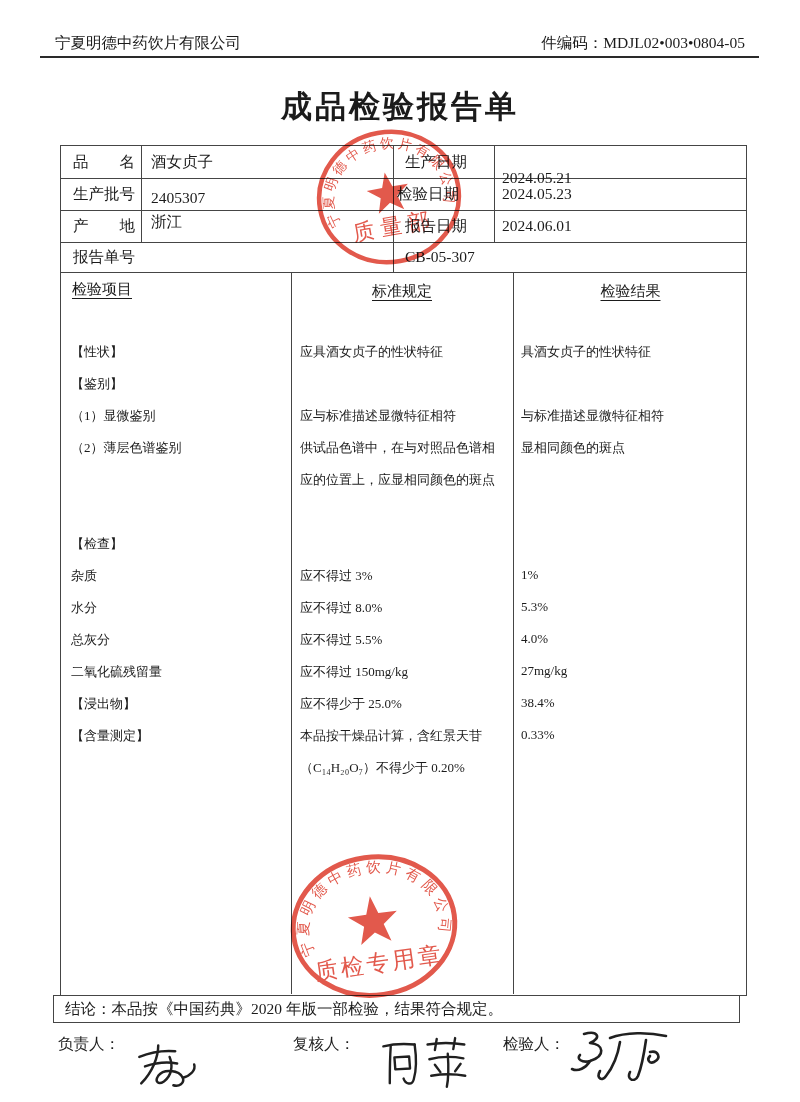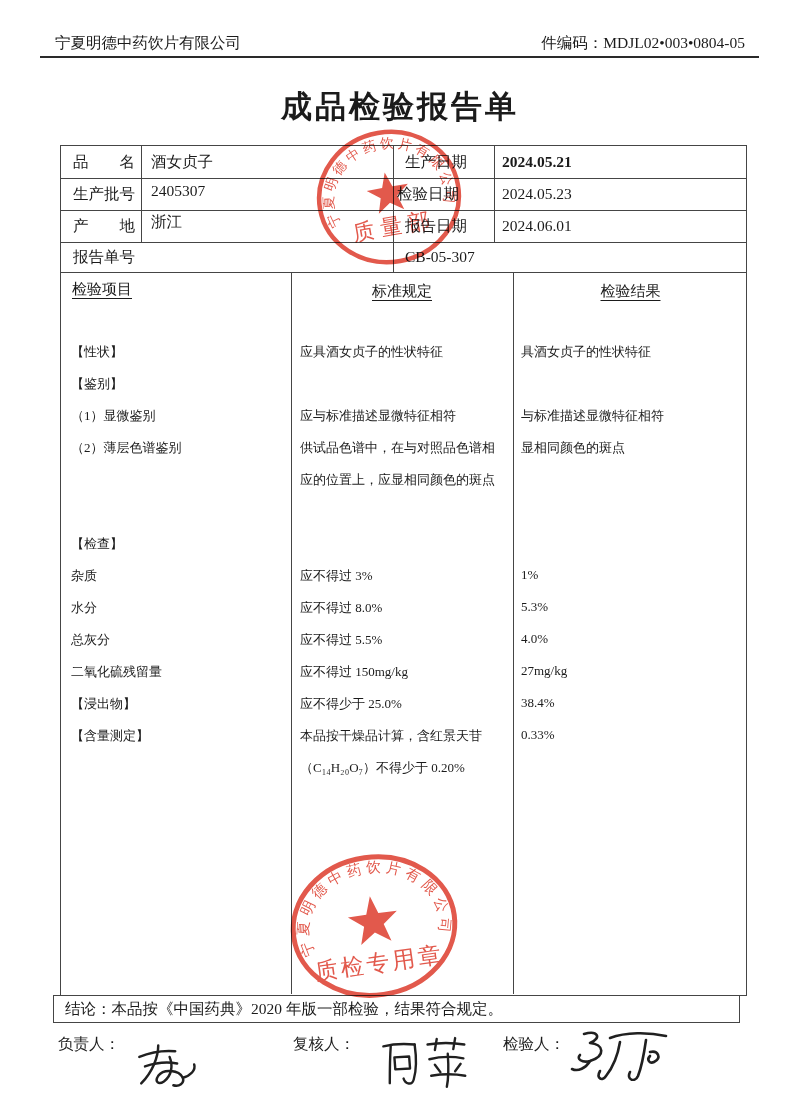--- a/index.html
+++ b/index.html
@@ -44,24 +44,24 @@
     <div class="hline" style="top:32px;"></div>
     <div class="hline" style="top:64px;"></div>
     <div class="hline" style="top:96px;"></div>
     <div class="vline" style="left:80px;top:0;height:96px;"></div>
     <div class="vline" style="left:332px;top:0;height:127px;"></div>
     <div class="vline" style="left:433px;top:0;height:96px;"></div>
 
     <div class="txt" style="left:12px;top:8px;">品　　名</div>
     <div class="txt" style="left:90px;top:8px;">酒女贞子</div>
     <div class="txt" style="left:344px;top:8px;">生产日期</div>
-    <div class="txt" style="left:441px;top:8px;font-weight:bold;">2024.05.21</div>
+    <div class="txt" style="left:441px;top:24px;">2024.05.21</div>
 
     <div class="txt" style="left:12px;top:40px;">生产批号</div>
-    <div class="txt" style="left:90px;top:37px;">2405307</div>
+    <div class="txt" style="left:90px;top:44px;">2405307</div>
     <div class="txt" style="left:336px;top:40px;">检验日期</div>
     <div class="txt" style="left:441px;top:40px;">2024.05.23</div>
 
     <div class="txt" style="left:12px;top:72px;">产　　地</div>
     <div class="txt" style="left:90px;top:68px;">浙江</div>
     <div class="txt" style="left:344px;top:72px;">报告日期</div>
     <div class="txt" style="left:441px;top:72px;">2024.06.01</div>
 
     <div class="txt" style="left:12px;top:103px;">报告单号</div>
     <div class="txt" style="left:344px;top:103px;">CB-05-307</div>

